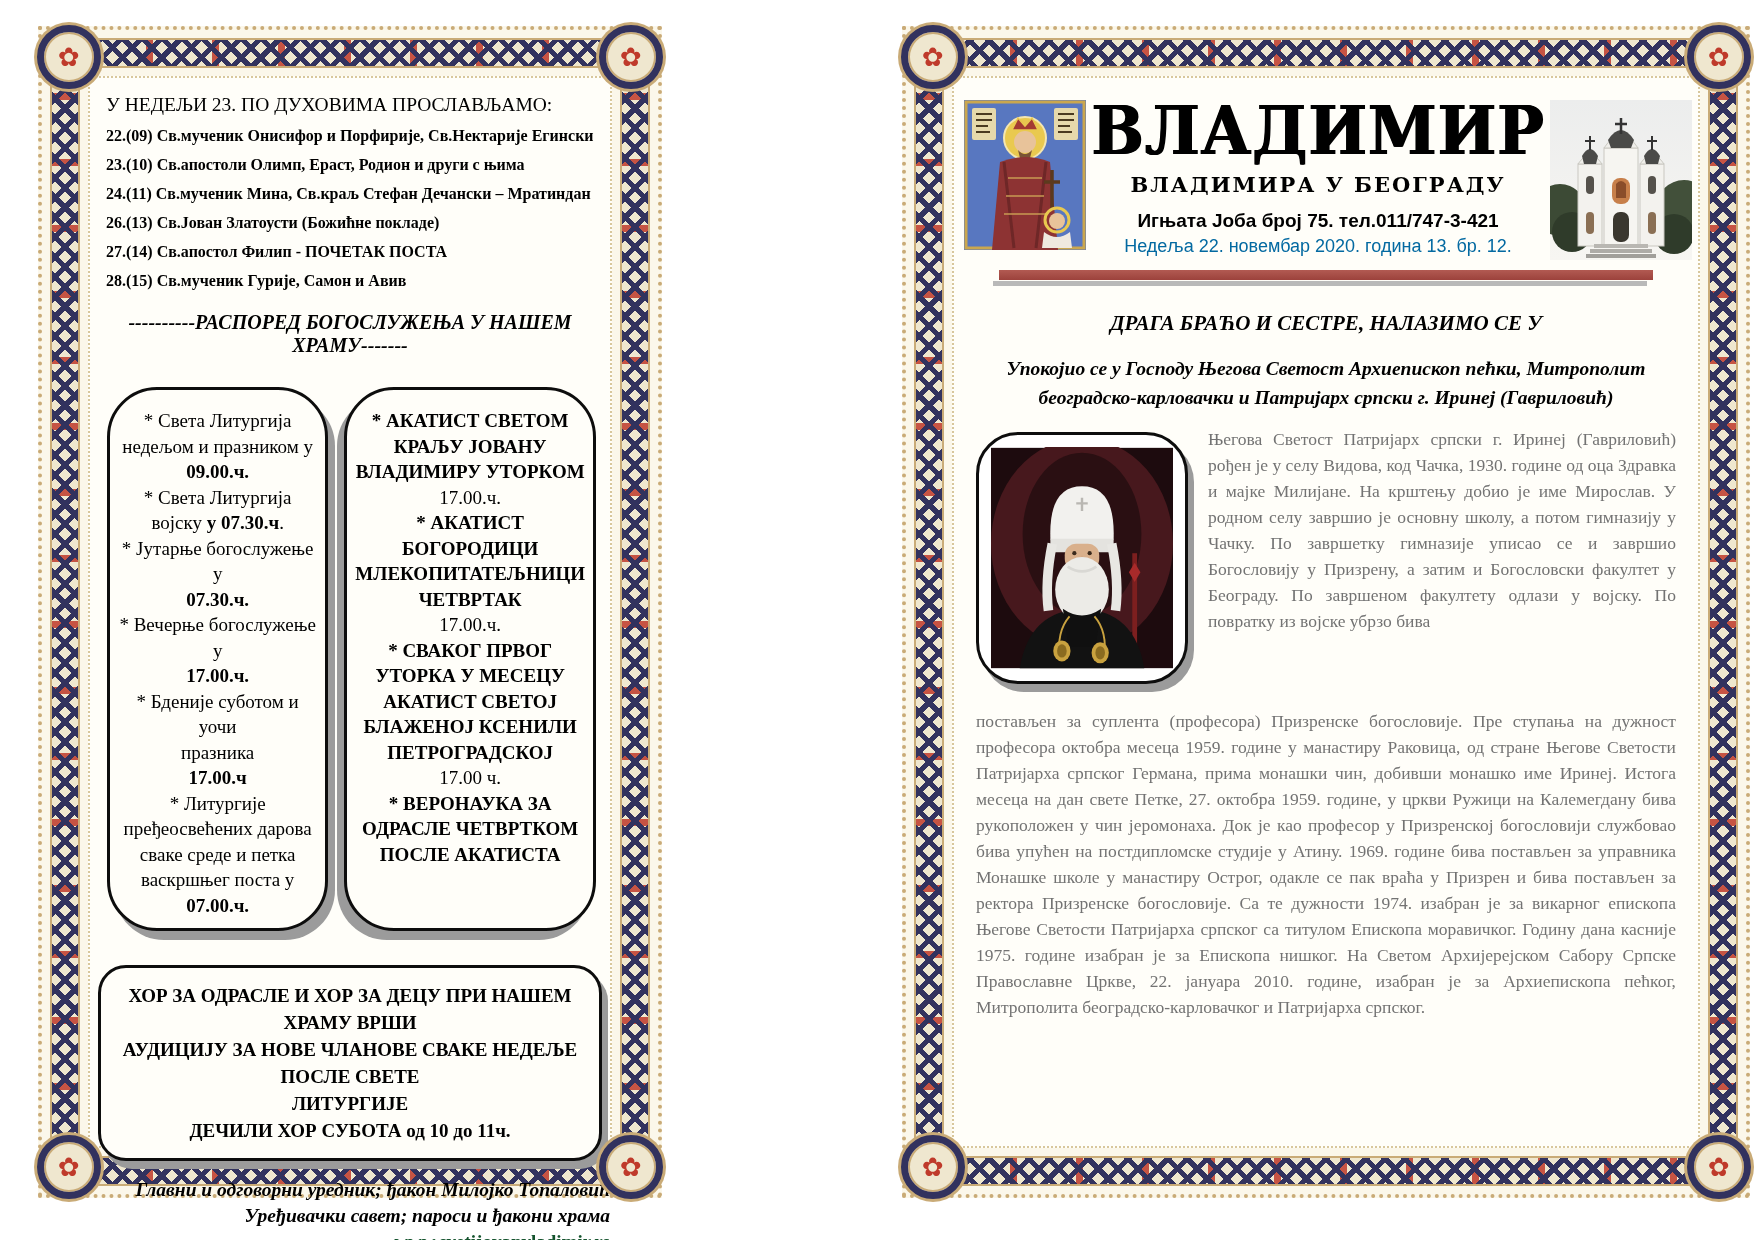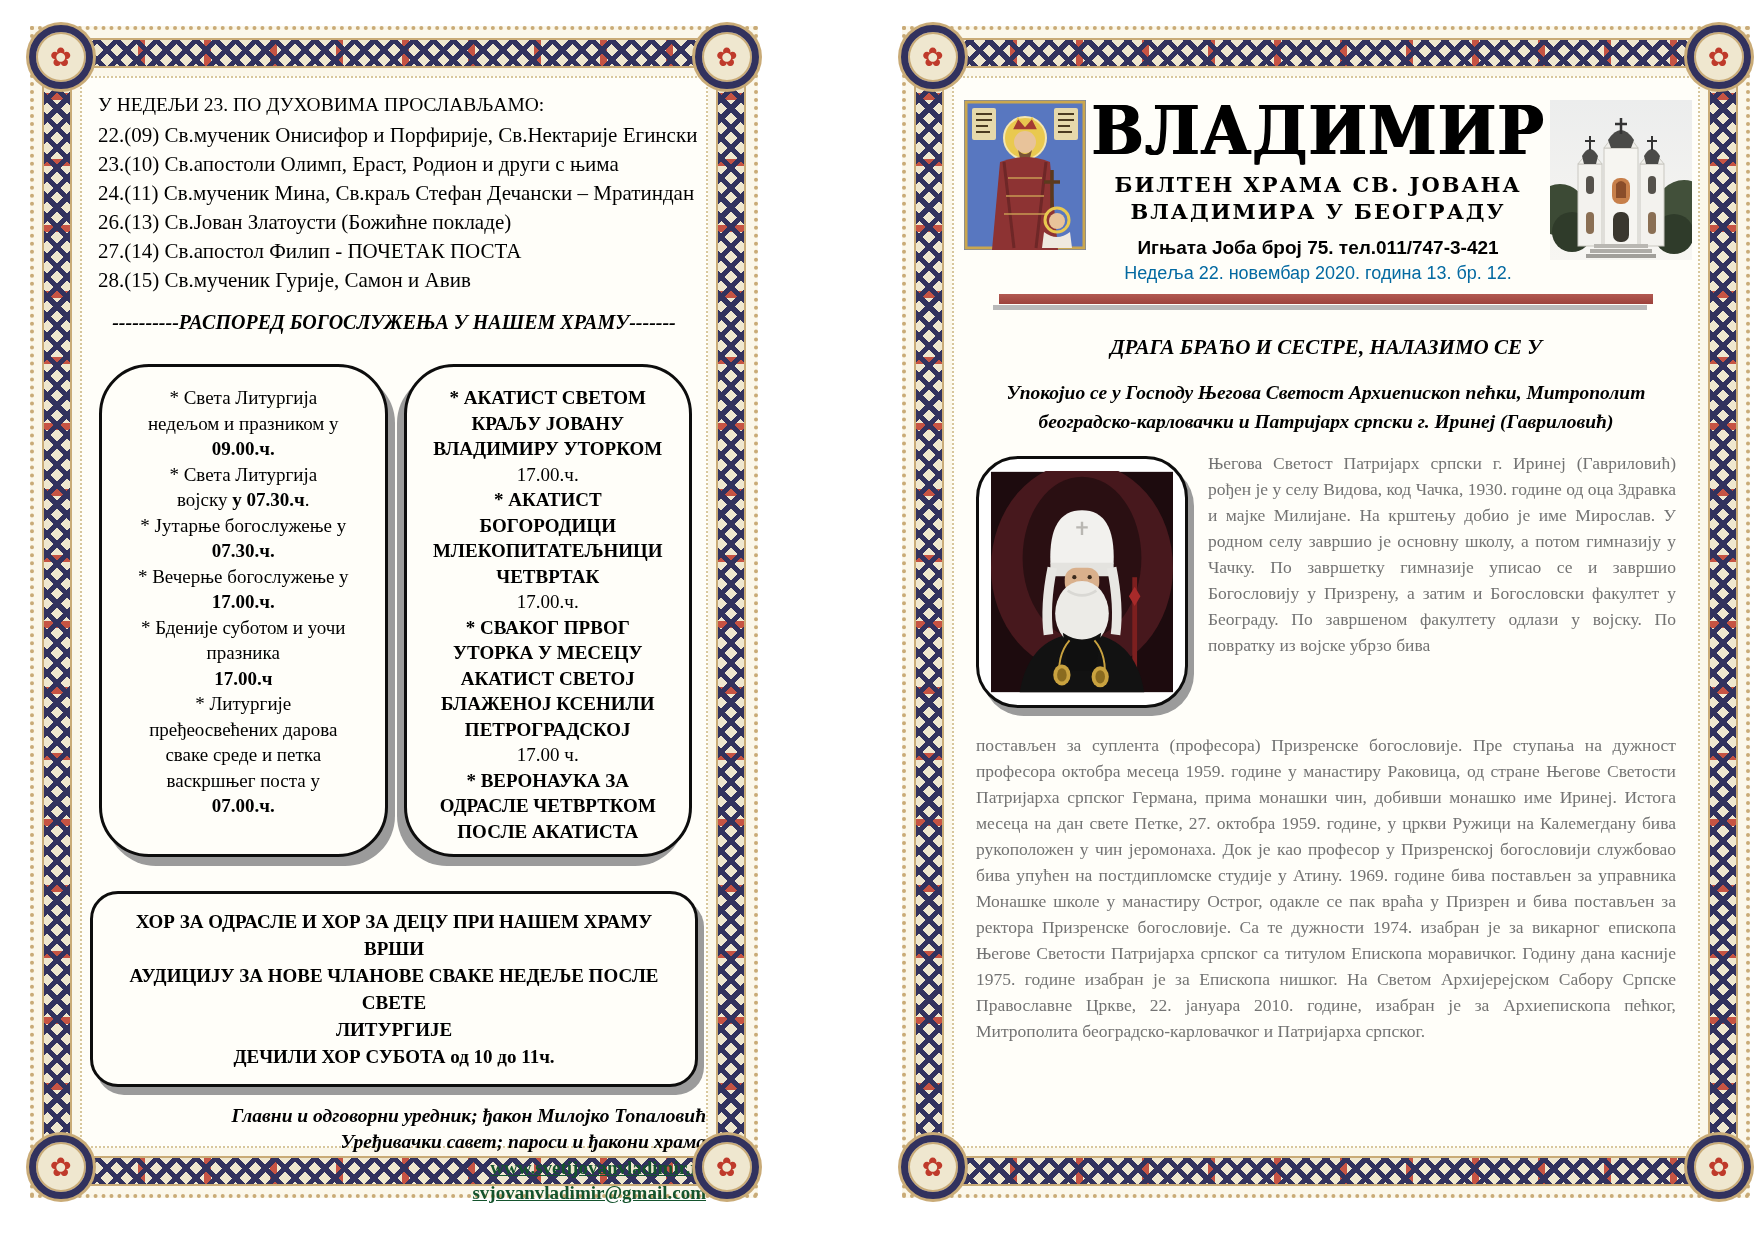--- a/index.html
+++ b/index.html
@@ -1,20 +1,20 @@
 <!DOCTYPE html>
 <html><head>
 <meta charset="utf-8">
 <style>
   html,body{margin:0;padding:0;background:#ffffff;}
   body{width:1754px;height:1240px;position:relative;font-family:"Liberation Serif","DejaVu Serif",serif;color:#000;overflow:hidden;}
 
   
   .page{position:absolute;top:26px;height:1172px;background:#fbf7ea;border:4px dotted #c9ab77;box-sizing:border-box;}
-  .page-left{left:30px;width:728px;}
+  .page-left{left:38px;width:624px;}
   .page-right{left:902px;width:848px;}
   .band{position:absolute;background-color:#efe7cf;box-shadow:inset 0 0 0 2px #c9ab77;z-index:1;}
   .band.h{left:8px;right:8px;height:30px;background-image:
       repeating-linear-gradient(45deg,#32325e 0 5px,transparent 5px 14px),
       repeating-linear-gradient(-45deg,#32325e 0 5px,transparent 5px 14px),
       repeating-linear-gradient(90deg,transparent 0 30px,rgba(191,58,43,.85) 30px 37px,transparent 37px 66px);}
   .band.top{top:8px;} .band.bottom{bottom:8px;}
   .band.v{top:8px;bottom:8px;width:30px;background-image:
       repeating-linear-gradient(45deg,#32325e 0 5px,transparent 5px 14px),
       repeating-linear-gradient(-45deg,#32325e 0 5px,transparent 5px 14px),
@@ -23,21 +23,21 @@
   .corner{position:absolute;width:50px;height:50px;border-radius:50%;background:#efe7cf;border:7px solid #32325e;
       box-shadow:0 0 0 3px #c9ab77, inset 0 0 0 2px #c9ab77;z-index:3;display:flex;align-items:center;justify-content:center;}
   .corner::after{content:"✿";color:#bf3a2b;font-size:26px;line-height:1;font-family:"DejaVu Sans",sans-serif;}
   .corner.tl{top:-5px;left:-5px;} .corner.tr{top:-5px;right:-5px;}
   .corner.bl{bottom:-5px;left:-5px;} .corner.br{bottom:-5px;right:-5px;}
   .content{position:absolute;left:46px;right:46px;top:46px;bottom:46px;background:#fffef9;border:2px dotted #d8c79c;z-index:2;box-sizing:border-box;}
 
   
   .cal{padding:16px 14px 0 16px;}
   .cal-head{font-size:19.5px;margin-bottom:5px;}
-  .cal-list .line{font-weight:normal;font-size:21px;line-height:29px;white-space:nowrap;}
+  .cal-list .line{font-weight:bold;font-size:16px;line-height:29px;white-space:nowrap;}
   .divider{margin-top:16px;text-align:center;font-weight:bold;font-style:italic;font-size:20px;}
   .boxrow{display:flex;gap:16px;margin:30px 14px 0 17px;}
   .sbox{flex:1;border:3px solid #0d0d0d;border-radius:50px;background:#fffef9;text-align:center;
         padding:18px 8px 10px 8px;font-size:19px;line-height:25.5px;min-height:428px;}
   .sbox-lit{box-shadow:7px 9px 0 #9b9b9b;}
   .sbox-aka{box-shadow:-7px 9px 0 #9b9b9b;}
   .seg-b{font-weight:bold;} .seg-r{font-weight:normal;}
   .choirbox{margin:34px 8px 0 8px;border:3px solid #0d0d0d;border-radius:28px;background:#fffef9;
         box-shadow:6px 8px 0 #9b9b9b;padding:14px 16px;text-align:center;}
   .choirbox .line{font-weight:bold;font-size:19px;line-height:27px;}
@@ -181,21 +181,20 @@
         <path d="M44 78h34M42 96h38M40 114h42" stroke="#c89a53" stroke-width="1.5"></path>
         <path d="M88 70v40M80 82h16" stroke="#5b3a1e" stroke-width="3.5"></path>
         <circle cx="93" cy="120" r="12" fill="none" stroke="#e9c94f" stroke-width="3"></circle>
         <circle cx="93" cy="121" r="8" fill="#e8c39a"></circle>
         <path d="M80 132q13 10 26 0l2 16H78z" fill="#efe9df"></path>
       </svg>
 
       <div class="m-center">
         <div class="m-title">ВЛАДИМИР</div>
         <div class="m-sub">
-          <div>БИЛТЕН ХРАМА СВ. ЈОВАНА</div>
           <div>ВЛАДИМИРА У БЕОГРАДУ</div>
         </div>
         <div class="m-addr">Игњата Јоба број 75. тел.011/747-3-421</div>
         <div class="m-date">Недеља 22. новембар 2020. година 13. бр. 12.</div>
       </div>
 
       <svg width="142" height="160" viewBox="0 0 142 160">
         <defs>
           <linearGradient id="sky" x1="0" y1="0" x2="0" y2="1">
             <stop offset="0" stop-color="#eceded"></stop>

